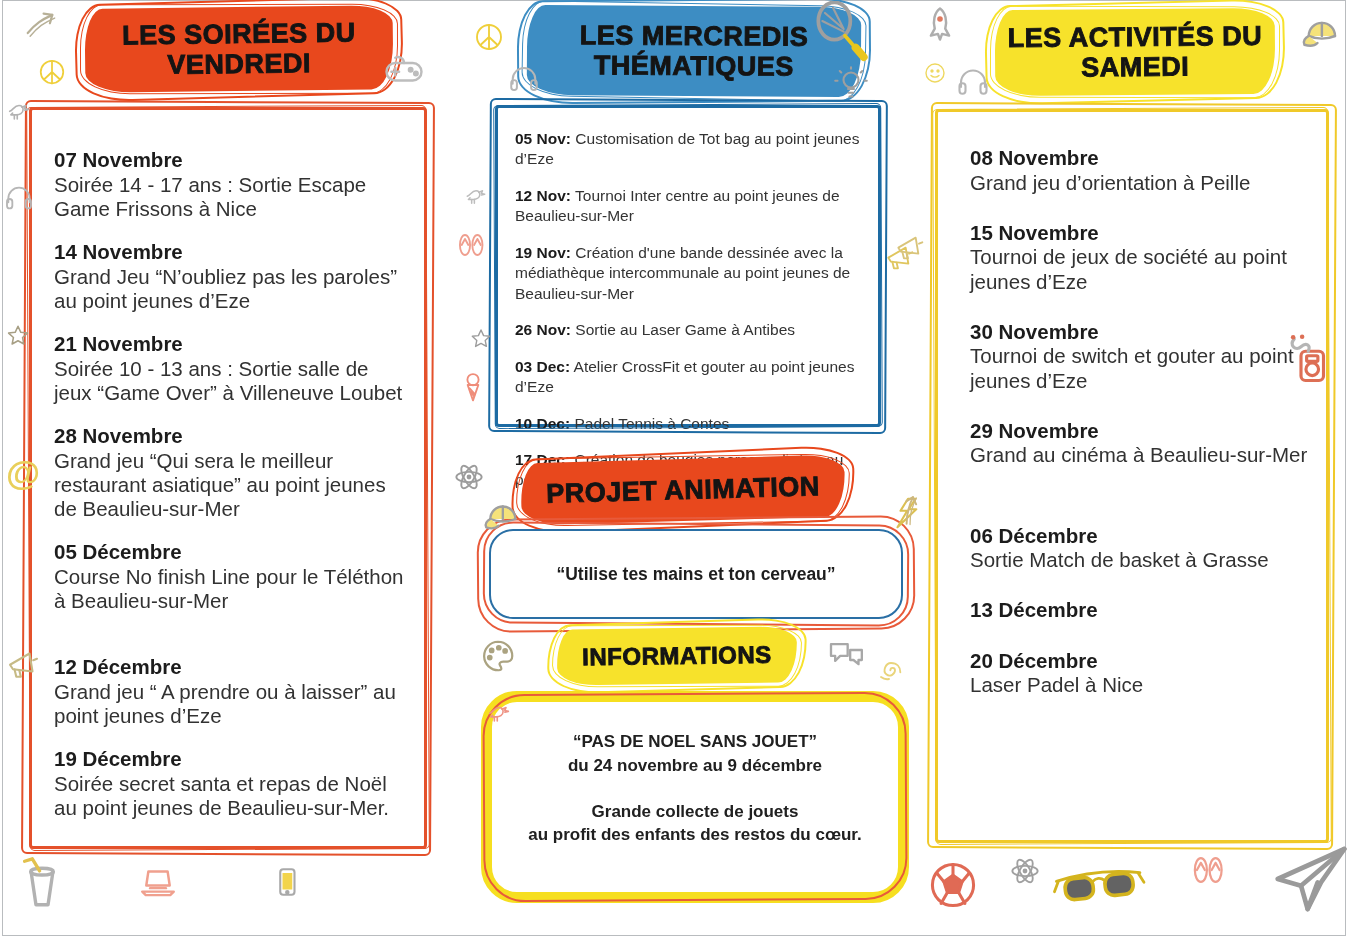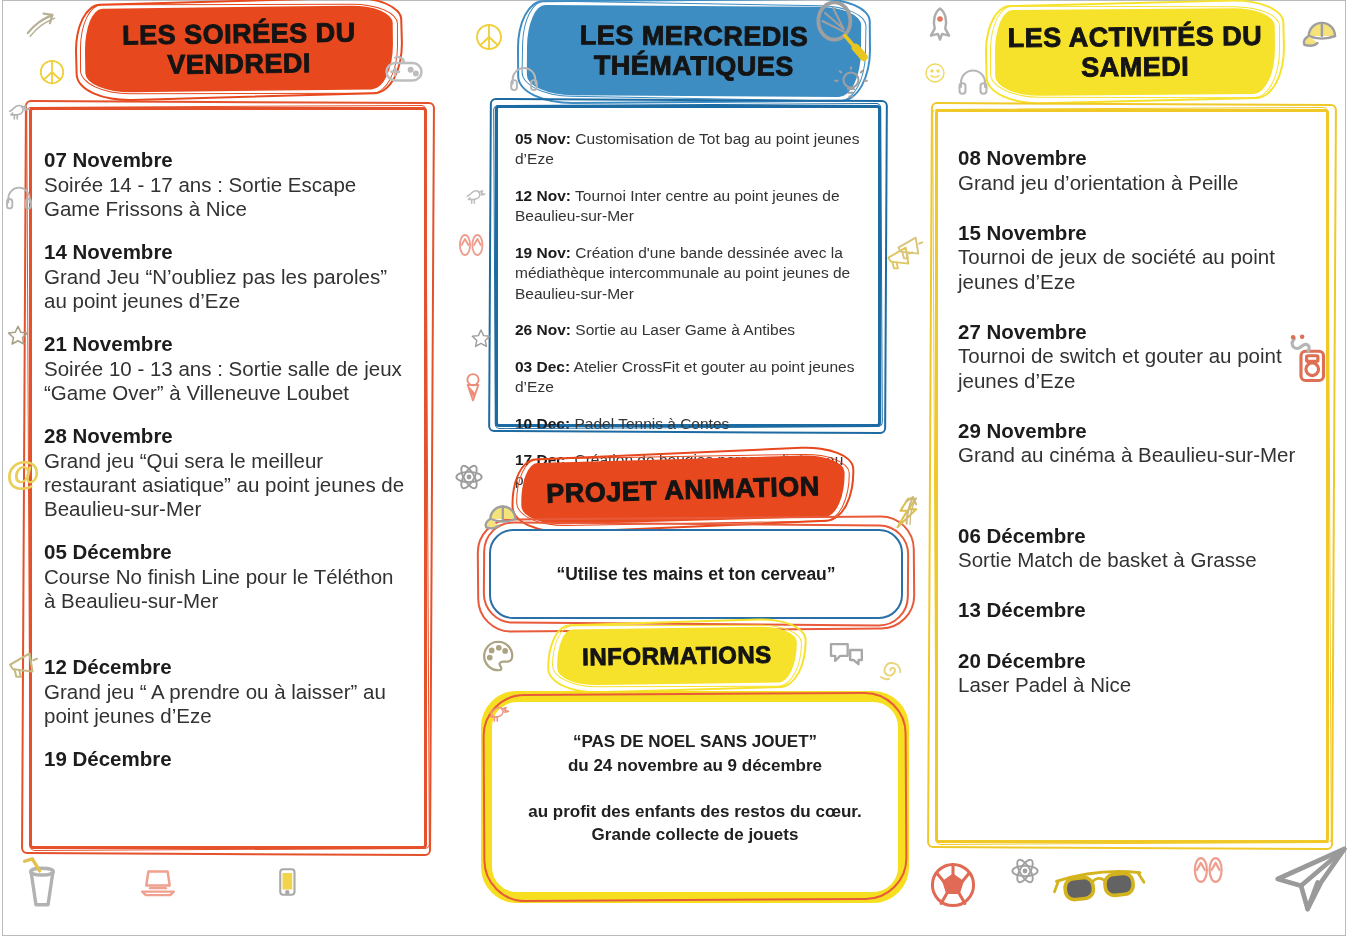--- a/index.html
+++ b/index.html
@@ -22,24 +22,24 @@
   .frame{position:absolute;border:3px solid var(--fc);border-radius:4px;box-sizing:border-box;}
   .frame::before{content:"";position:absolute;inset:-9px;border:2.2px solid var(--fc);border-radius:6px;
           transform:rotate(.30deg);pointer-events:none;}
   .frame::after{content:"";position:absolute;inset:-4px;border:1.6px solid var(--fc);border-radius:5px;
           transform:rotate(-.28deg);pointer-events:none;}
 
   
   .events{position:absolute;inset:0;box-sizing:border-box;}
   .event .date{font-weight:bold;font-size:20.5px;color:#1c1c1c;line-height:1.2;}
   .event .desc{font-size:20.5px;color:#323232;line-height:1.18;}
-  .fri-events{padding:38px 16px 0 12px;}
+  .fri-events{padding:38px 16px 0 22px;}
   .fri-events .event{margin-bottom:19px;}
   .fri-events .event.gap{margin-bottom:42px;}
-  .sat-events{padding:34px 14px 0 20px;}
+  .sat-events{padding:34px 14px 0 20px;margin-left:12px;}
   .sat-events .event{margin-bottom:26px;}
   .sat-events .event.gap{margin-bottom:56px;}
   .wed-events{padding:21px 14px 0 17px;}
   .wed-event{font-size:15.5px;line-height:1.32;color:#333;margin-bottom:16px;}
   .wed-event b{color:#1b1b1b;}
 
   
   .quote-box{position:absolute;left:486px;top:528px;width:414px;height:90px;background:#fff;
           border:2.5px solid #2a6fa5;border-radius:24px;box-sizing:border-box;
           display:flex;align-items:center;justify-content:center;}
@@ -237,20 +237,21 @@
         <div class="event gap">
           <div class="date">05 Décembre</div>
           <div class="desc">Course No finish Line pour le Téléthon à Beaulieu-sur-Mer</div>
         </div>
         <div class="event">
           <div class="date">12 Décembre</div>
           <div class="desc">Grand jeu “ A prendre ou à laisser” au point jeunes d’Eze</div>
         </div>
         <div class="event">
           <div class="date">19 Décembre</div>
+          <div class="desc">Soirée secret santa et repas de Noël au point jeunes de Beaulieu-sur-Mer.</div>
         </div>
       </div>
     </div>
   </section>
 
   <section>
     <div class="banner" style="--bc:#3d8dc3;left:524px;top:5px;width:334px;height:90px;transform:rotate(.4deg);">
       <div class="banner-inner"></div>
       <span class="t" style="font-size:27px;">LES MERCREDIS THÉMATIQUES</span>
     </div>
@@ -278,43 +279,43 @@
 
     <div class="banner" style="--bc:#f7e22b;left:554px;top:627px;width:240px;height:56px;transform:rotate(-.8deg);">
       <div class="banner-inner"></div>
       <span class="t" style="font-size:24px;">INFORMATIONS</span>
     </div>
 
     <div class="info-box">
       <div class="info-line">“PAS DE NOEL SANS JOUET”</div>
       <div class="info-line">du 24 novembre au 9 décembre</div>
       <div class="info-spacer"></div>
+      <div class="info-line">Grande collecte de jouets</div>
       <div class="info-line">au profit des enfants des restos du cœur.</div>
-      <div class="info-line">Grande collecte de jouets</div>
     </div>
   </section>
 
   <section>
     <div class="banner" style="--bc:#f7e22b;left:992px;top:8px;width:280px;height:86px;transform:rotate(-.5deg);">
       <div class="banner-inner"></div>
       <span class="t" style="font-size:27px;">LES ACTIVITÉS DU SAMEDI</span>
     </div>
 
     <div class="frame" style="--fc:#f0c929;left:932px;top:108px;width:394px;height:734px;">
       <div class="events sat-events">
         <div class="event">
           <div class="date">08 Novembre</div>
           <div class="desc">Grand jeu d’orientation à Peille</div>
         </div>
         <div class="event">
           <div class="date">15 Novembre</div>
           <div class="desc">Tournoi de jeux de société au point jeunes d’Eze</div>
         </div>
         <div class="event">
-          <div class="date">27 Novembre</div>
+          <div class="date">30 Novembre</div>
           <div class="desc">Tournoi de switch et gouter au point jeunes d’Eze</div>
         </div>
         <div class="event gap">
           <div class="date">29 Novembre</div>
           <div class="desc">Grand au cinéma à Beaulieu-sur-Mer</div>
         </div>
         <div class="event">
           <div class="date">06 Décembre</div>
           <div class="desc">Sortie Match de basket à Grasse</div>
         </div>

